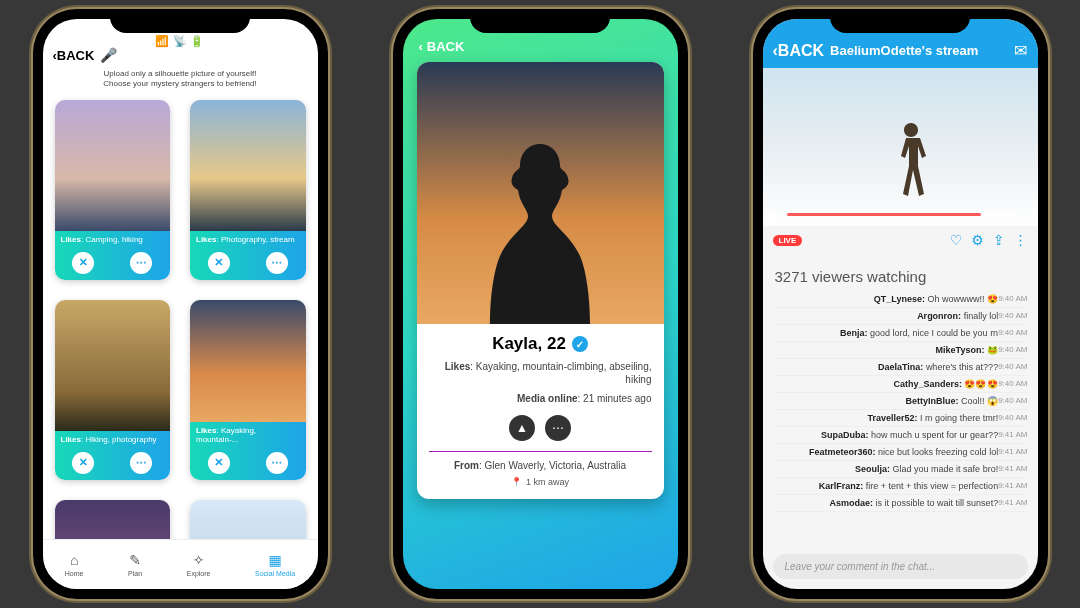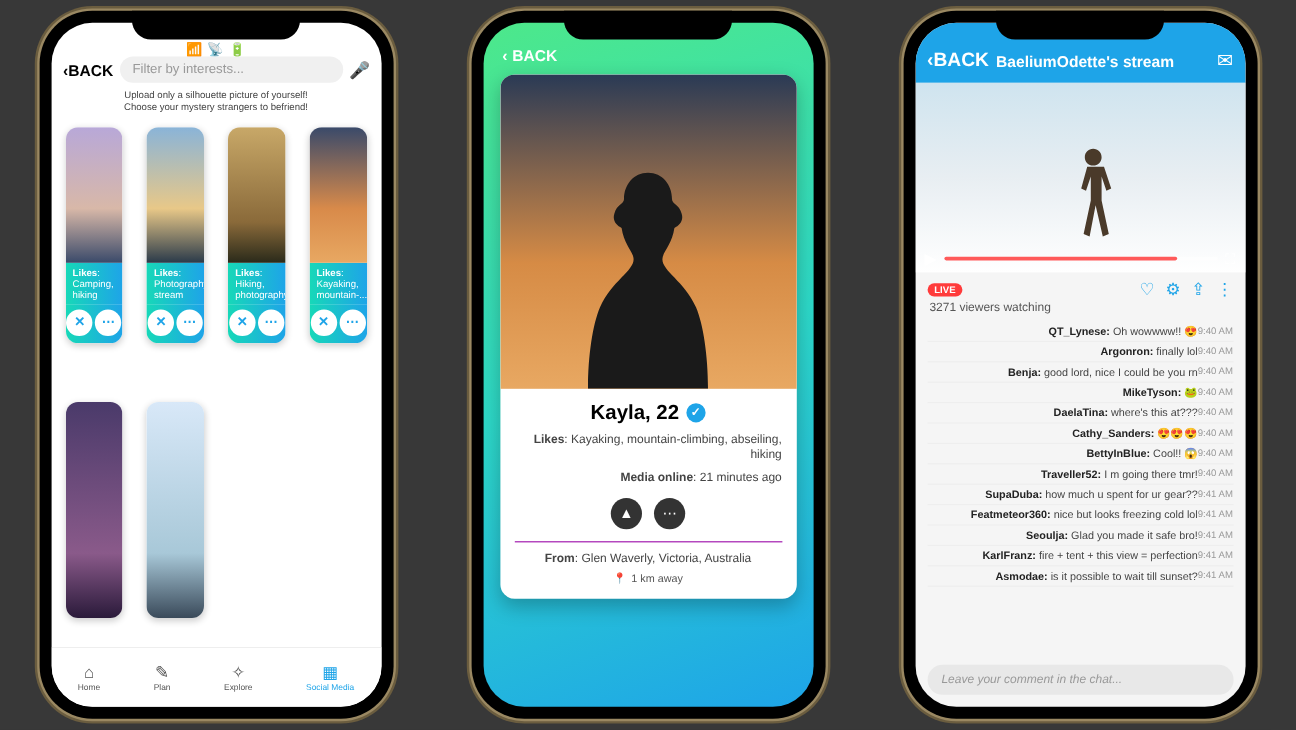--- a/index.html
+++ b/index.html
@@ -9,21 +9,21 @@
   .notch { position: absolute; top: 0; left: 50%; transform: translateX(-50%); width: 140px; height: 24px; background: #000; border-radius: 0 0 16px 16px; z-index: 20; }
 
   
   .statusbar { height: 28px; display: flex; justify-content: space-between; align-items: center; padding: 4px 16px; font-size: 11px; font-weight: 400; flex-direction: column; }
   .statusbar .right { display: flex; gap: 4px; }
   .topbar1 { display: flex; align-items: center; gap: 6px; padding: 0 10px 6px; }
   .back-btn { display: flex; align-items: center; font-weight: 700; font-size: 13px; }
   .search1 { flex: 1; background: #f0f0f0; border-radius: 16px; padding: 5px 10px; font-size: 11px; color: #999; display: flex; align-items: center; }
   .mic { width: 16px; font-size: 14px; }
   .instr { text-align: center; font-size: 8px; color: #444; line-height: 1.3; padding: 0 10px 4px; }
-  .grid { display: grid; grid-template-columns: 1fr 1fr 1fr 1fr; gap: 20px; padding: 6px 12px; height: 450px; overflow: hidden; }
+  .grid { display: grid; grid-template-columns: 1fr 1fr; gap: 20px; padding: 6px 12px; height: 450px; overflow: hidden; }
   .card { border-radius: 10px; overflow: hidden; box-shadow: 0 2px 6px rgba(0,0,0,0.2); display: flex; flex-direction: column; height: 180px; }
   .card-img { flex: 1; position: relative; }
   .card-likes { background: linear-gradient(90deg,#17d8b8,#1ea4e8); color: #fff; font-size: 8px; padding: 4px 6px; }
   .card-actions { background: linear-gradient(90deg,#17d8b8,#1ea4e8); display: flex; justify-content: space-around; padding: 4px 0 6px; }
   .act-btn { width: 22px; height: 22px; border-radius: 50%; background: #fff; display: flex; align-items: center; justify-content: center; color: #1ea4e8; font-size: 11px; font-weight: bold; }
   .tabbar { position: absolute; bottom: 0; left: 0; right: 0; height: 50px; background: #fff; display: flex; justify-content: space-around; align-items: center; border-top: 1px solid #eee; border-radius: 0 0 34px 34px; }
   .tab { display: flex; flex-direction: column; align-items: center; font-size: 7px; color: #555; gap: 2px; }
   .tab.active { color: #1ea4e8; }
   .tab-icon { font-size: 14px; }
 
@@ -51,21 +51,21 @@
   .skier { position:absolute; left:45%; bottom:18px; width:50px; height:90px; }
   .vcontrols { position: absolute; bottom: 0; left: 0; right: 0; display: flex; align-items: center; padding: 4px 8px; gap: 6px; }
   .play { color:#fff; font-size:13px; }
   .progress { flex:1; height:3px; background:rgba(255,255,255,.5); border-radius:2px; position:relative; }
   .progress::after { content:''; position:absolute; left:0; top:0; width:85%; height:100%; background:#ff5a5a; border-radius:2px; }
   .expand { color:#fff; font-size:12px; }
   .below-video { padding: 6px 10px 4px;}
   .live-row { display: flex; align-items: center; gap: 8px; }
   .live { background:#ff3b3b; color:#fff; font-size:8px; font-weight:700; border-radius:8px; padding:1px 6px; }
   .icon-row { margin-left:auto; display:flex; gap:9px; color:#1ea4e8; font-size:14px; }
-  .viewers { font-size:10px; color:#555; margin-top:2px; margin-left:2px;}
+  .viewers { font-size:15px; color:#555; margin-top:20px; margin-left:2px;}
   .chat { flex:1; overflow:hidden; padding: 2px 10px; }
   .msg { display:flex; justify-content:flex-end; font-size:9px; padding:3px 0; border-bottom:1px solid #eee; }
   .msg .u { font-weight:700; color:#222; }
   .msg .t { color:#999; font-size:8px; }
   .msg .txt { color:#444; }
   .input3 { margin: 4px 10px 10px; background:#e8e8e8; border-radius:16px; padding:7px 12px; font-size:10px; color:#999; font-style:italic; }
 </style>
 </head>
 <body>
 
@@ -78,23 +78,20 @@
         <span>📶</span>
         <span>📡</span>
         <span>🔋</span>
       </div>
     </div>
     <div class="topbar1">
       <div class="back-btn">
         <span>‹</span>
         <span>BACK</span>
       </div>
-      <div class="search1">
-        <span>Filter by interests...</span>
-      </div>
       <span class="mic">🎤</span>
     </div>
     <div class="instr">
       <div>Upload only a silhouette picture of yourself!</div>
       <div>Choose your mystery strangers to befriend!</div>
     </div>
     <div class="grid">
       <div class="card">
         <div class="card-img" style="background:linear-gradient(180deg,#b8a8d8,#d8b8a8 60%,#3a4a6a);"></div>
         <div class="card-likes"><b>Likes</b>: <span>Camping, hiking</span></div>

